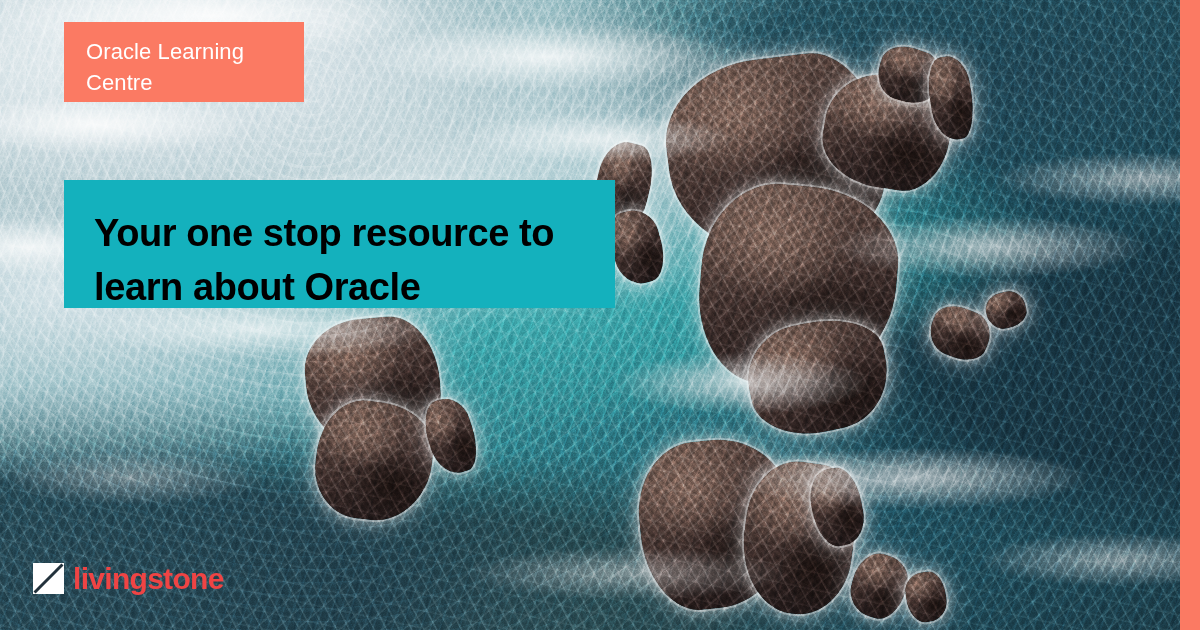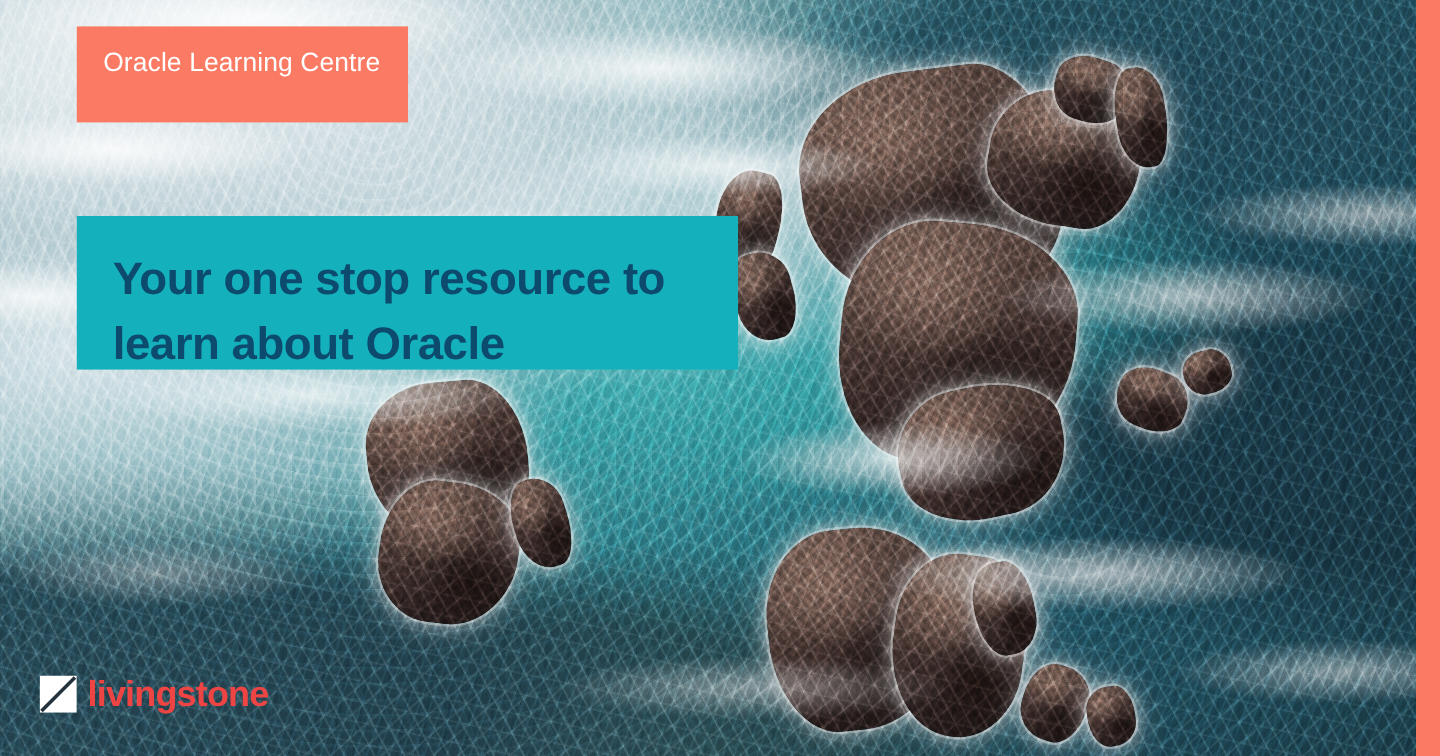--- a/index.html
+++ b/index.html
@@ -237,21 +237,21 @@
   .rock-bot-e {
     left:906px; top:572px; width:40px; height:50px;
     border-radius:46% 38% 50% 42% / 40% 52% 40% 54%;
     transform:rotate(-8deg);
   }
 
   
   .eyebrow-label {
     position:absolute;
     left:64px; top:22px;
-    width:276px; height:80px;
+    width:240px; height:80px;
     padding:14px 22px 0 22px;
     color:#ffffff;
     font-size:22px;
     font-weight:400;
     line-height:31px;
     letter-spacing:0.1px;
   }
 
   .headline-band {
     position:absolute;
@@ -318,21 +318,21 @@
     <div class="foam-sheets"></div>
     <div class="foam-veins"></div>
     <div class="foam-veins-2"></div>
     <div class="grain"></div>
   </div>
 
   <div class="eyebrow-label" style="background: rgb(251, 122, 99); color: rgb(255, 255, 255);">
     <span>Oracle Learning Centre</span>
   </div>
 
-  <div class="headline-band" style="background: rgb(20, 177, 189); color: #0c4a6e;">
+  <div class="headline-band" style="background: rgb(20, 177, 189); color: #000000;">
     <span>Your one stop resource to learn about Oracle</span>
   </div>
 
   <div class="edge-stripe" style="background: rgb(251, 122, 99);"></div>
 
   <div class="logo">
     <svg class="logo-mark" viewBox="0 0 32 32" aria-hidden="true">
       <path d="M0 0 H32 V32 H0 Z" fill="#ffffff"></path>
       <path d="M0 31.2 L0 21.0 L21.0 0 L31.2 0 Z" fill="none"></path>
       <path d="M1.6 30.4 L30.4 1.6 L30.4 30.4 Z" fill="#ffffff"></path>

